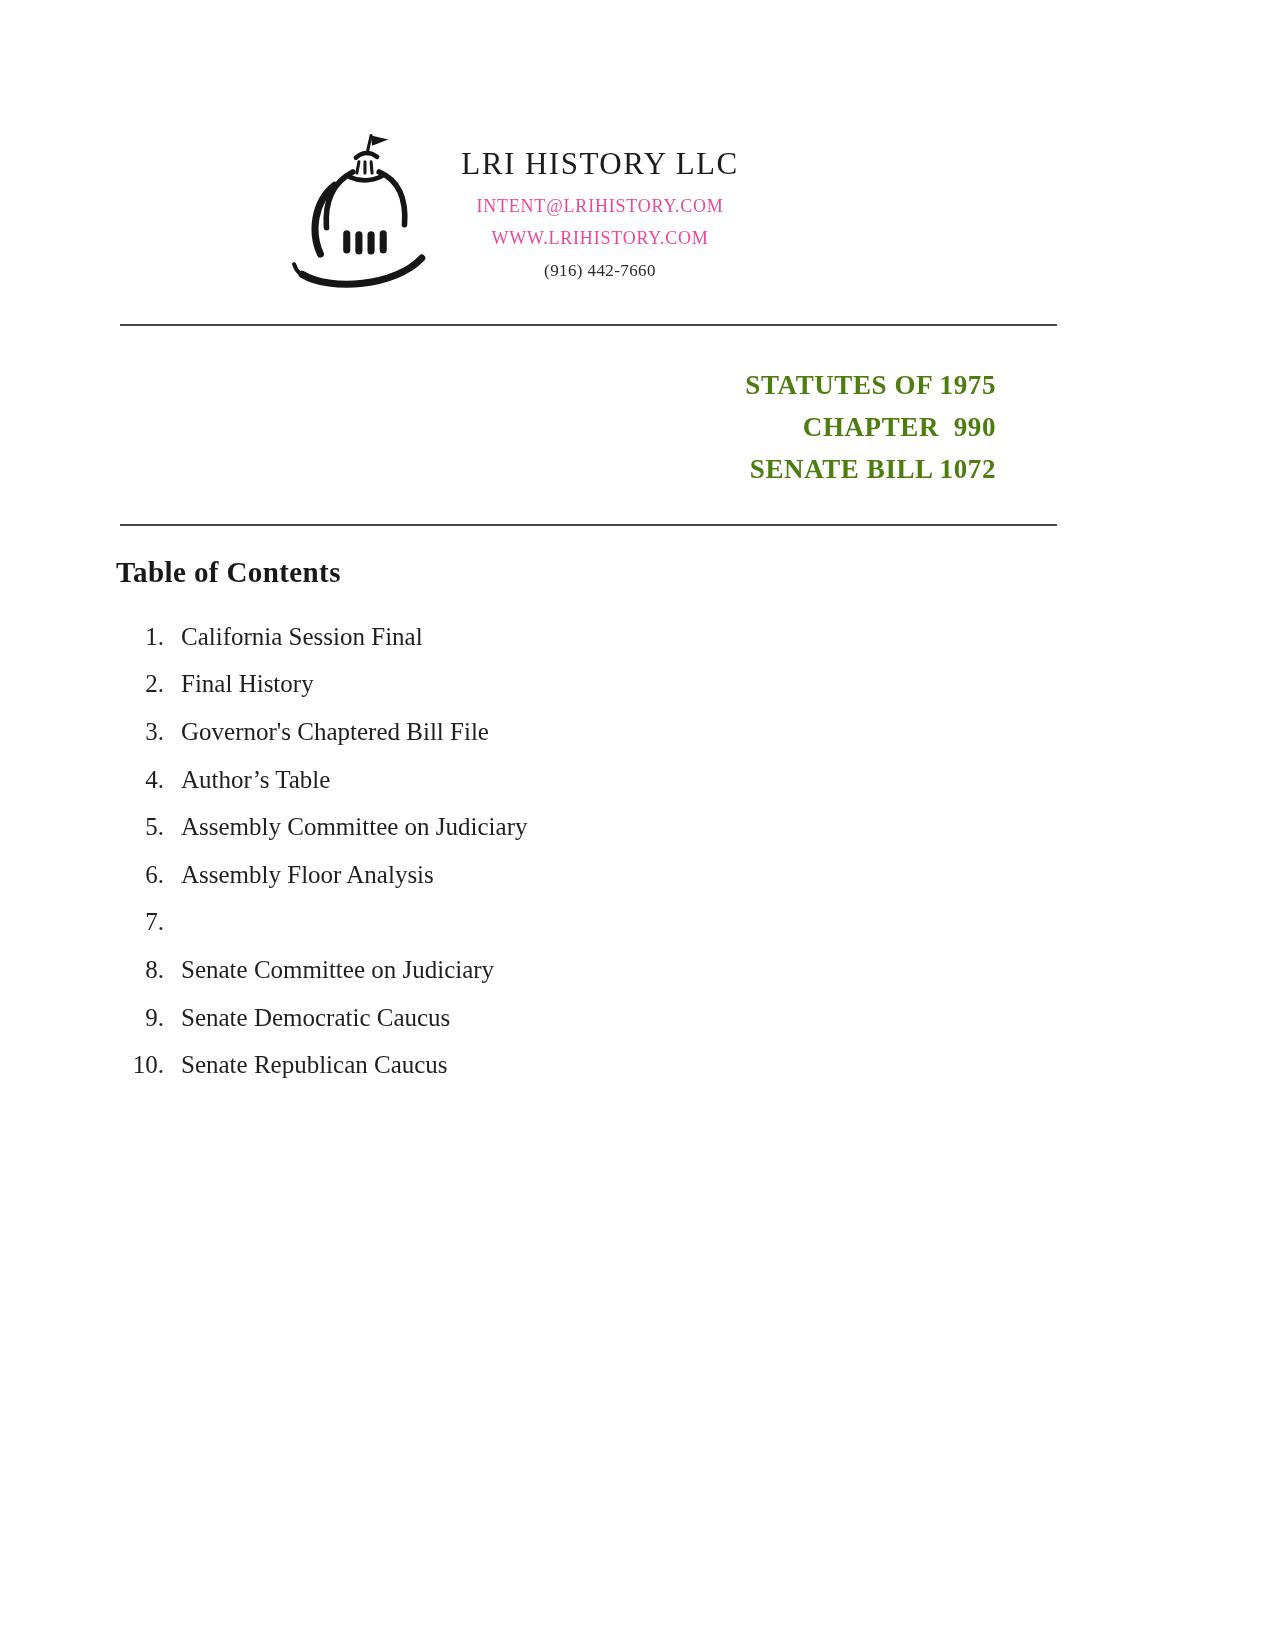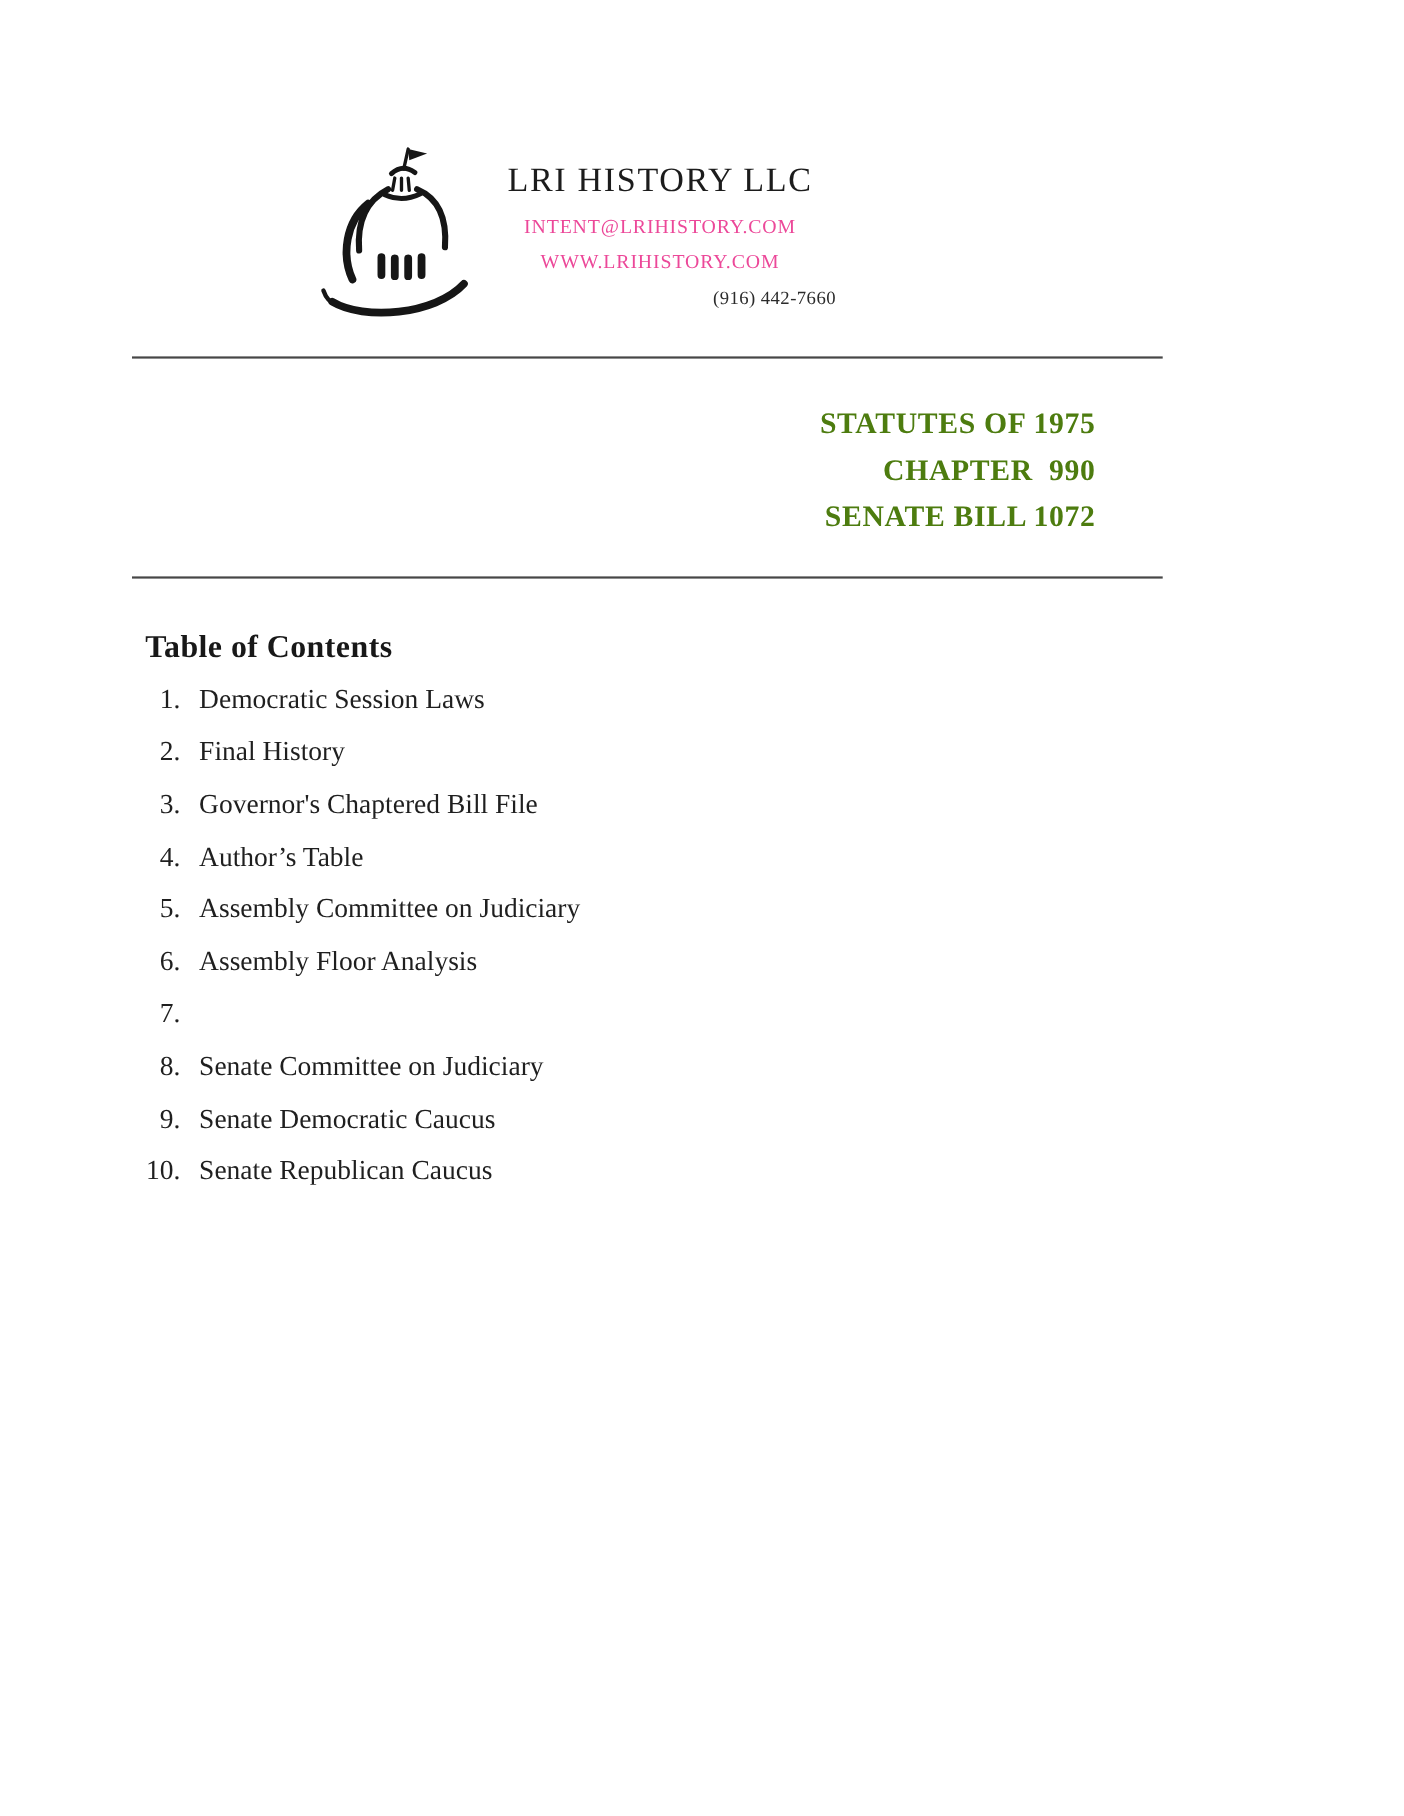--- a/index.html
+++ b/index.html
@@ -48,21 +48,20 @@
     color: #ec4899;
     margin: 0 0 11px 0;
     white-space: nowrap;
   }
   .phone-line {
     font-size: 17px;
     letter-spacing: 0.4px;
     color: #2b2b2b;
     margin: 12px;
     white-space: nowrap;
-    text-align: right;
   }
 
   
   .rule {
     position: absolute;
     left: 120px;
     width: 937px;
     height: 0;
     border-top: 2px solid #474747;
   }
@@ -87,21 +86,21 @@
 
   
   .toc-heading {
     position: absolute;
     left: 116px;
     top: 556px;
     font-size: 29px;
     font-weight: bold;
     color: #181818;
     letter-spacing: 0.4px;
-    margin: 16px;
+    margin: 0;
   }
   .toc-list {
     position: absolute;
     left: 0;
     top: 613px;
     margin: 0;
     padding: 0;
     list-style: none;
     font-size: 25px;
     color: #1f1f1f;
@@ -165,21 +164,21 @@
     <div class="doc-title-line">SENATE BILL 1072</div>
   </div>
 
   <div class="rule rule-2"></div>
 
   <h1 class="toc-heading">Table of Contents</h1>
 
   <ol class="toc-list">
     <li>
       <span class="toc-num">1.</span>
-      <span class="toc-label">Democratic Session Laws</span>
+      <span class="toc-label">California Session Final</span>
     </li>
     <li>
       <span class="toc-num">2.</span>
       <span class="toc-label">Final History</span>
     </li>
     <li>
       <span class="toc-num">3.</span>
       <span class="toc-label">Governor's Chaptered Bill File</span>
     </li>
     <li>

